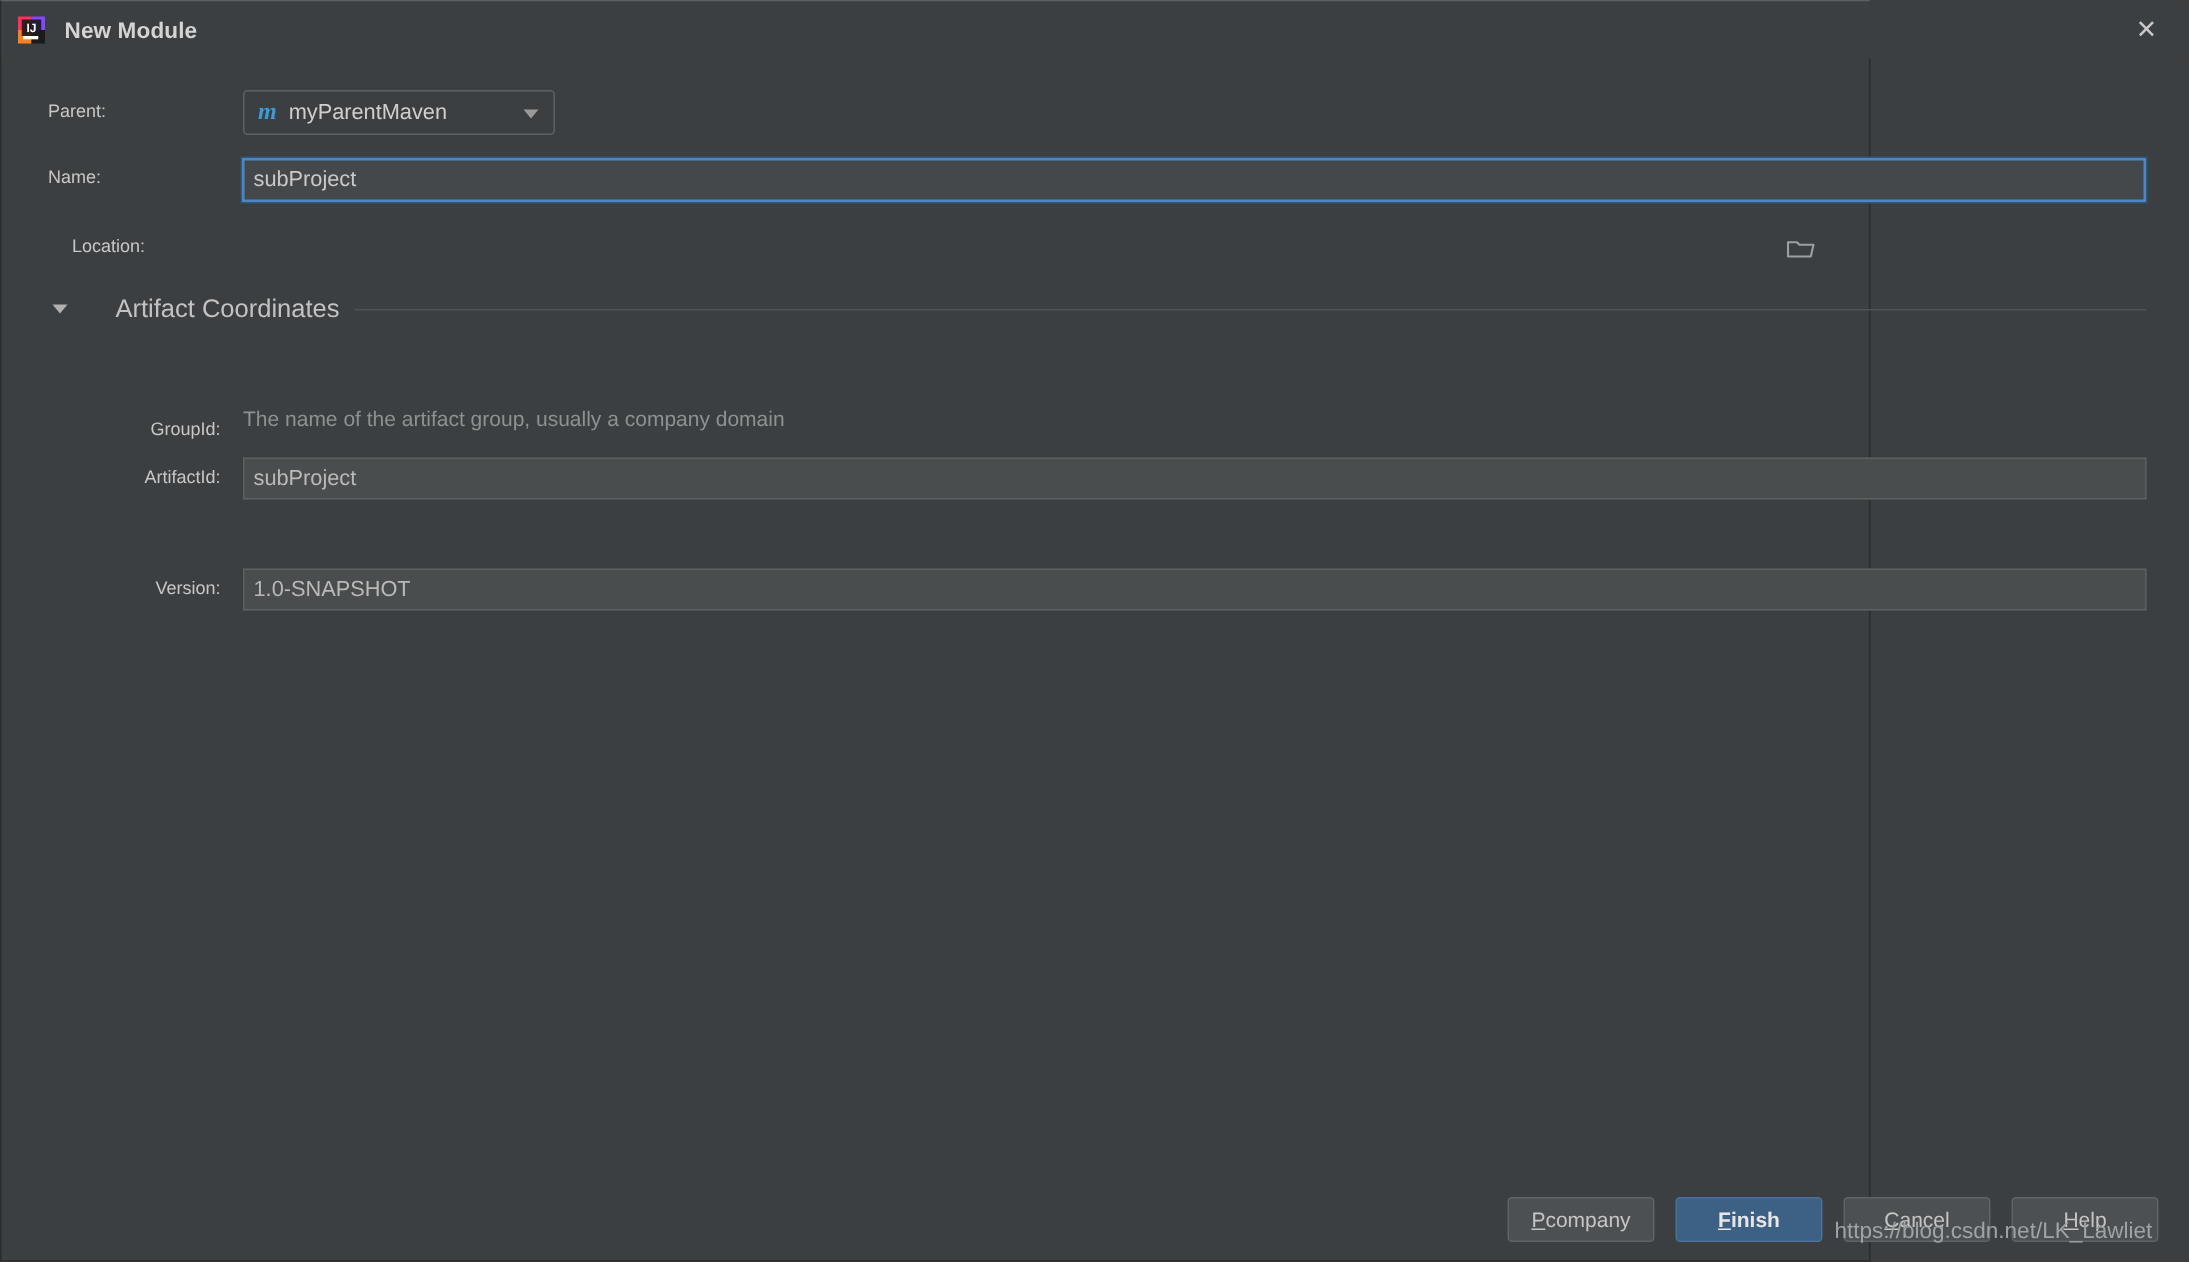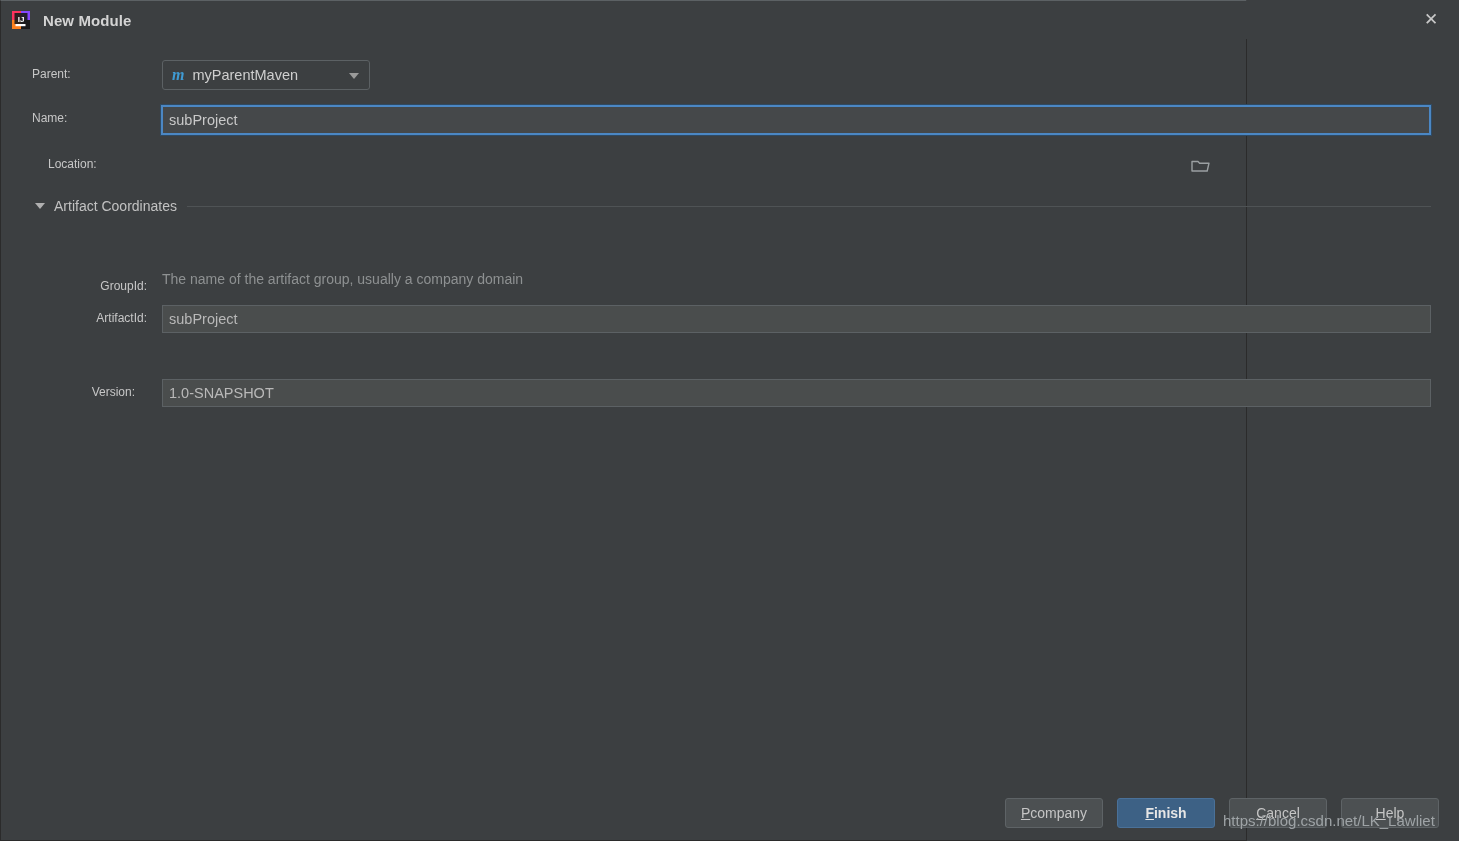--- a/index.html
+++ b/index.html
@@ -139,40 +139,41 @@
   }
   #artifact-toggle {
     width: 0; height: 0;
     border-left: 5.5px solid transparent;
     border-right: 5.5px solid transparent;
     border-top: 6px solid #b0b0b0;
     cursor: pointer;
     margin-right: 9px;
   }
   #artifact-title {
-    font-size: 14px; color: #c2c2c2;
-    white-space: nowrap;
+    font-size: 17px; color: #c2c2c2;
+    white-space: nowrap;
+    margin-left: 23px;
   }
   #artifact-rule {
     flex: 1 1 auto;
     height: 1px;
     background: #4f5355;
     margin-left: 10px;
   }
 
   
   #groupid-label   { position: absolute; left: 81px;  top: 236px; width: 65px; margin-top: 42px; }
   #groupid-field   { position: absolute; left: 161px; top: 230px; width: 1269px; }
   #groupid-hint    { position: absolute; left: 161px; top: 270px; }
 
   #artifactid-label{ position: absolute; left: 81px;  top: 310px; width: 65px; }
   #artifactid-field{ position: absolute; left: 161px; top: 304px; width: 1269px; }
   #artifactid-hint { position: absolute; left: 161px; top: 344px; }
 
-  #version-label   { position: absolute; left: 69px;  top: 384px; width: 65px; }
+  #version-label   { position: absolute; left: 81px;  top: 384px; width: 65px; }
   #version-field   { position: absolute; left: 161px; top: 378px; width: 1269px; }
 
   .hint {
     font-size: 14px;
     color: #8e9192;
     white-space: nowrap;
   }
 
   
   #button-bar {

